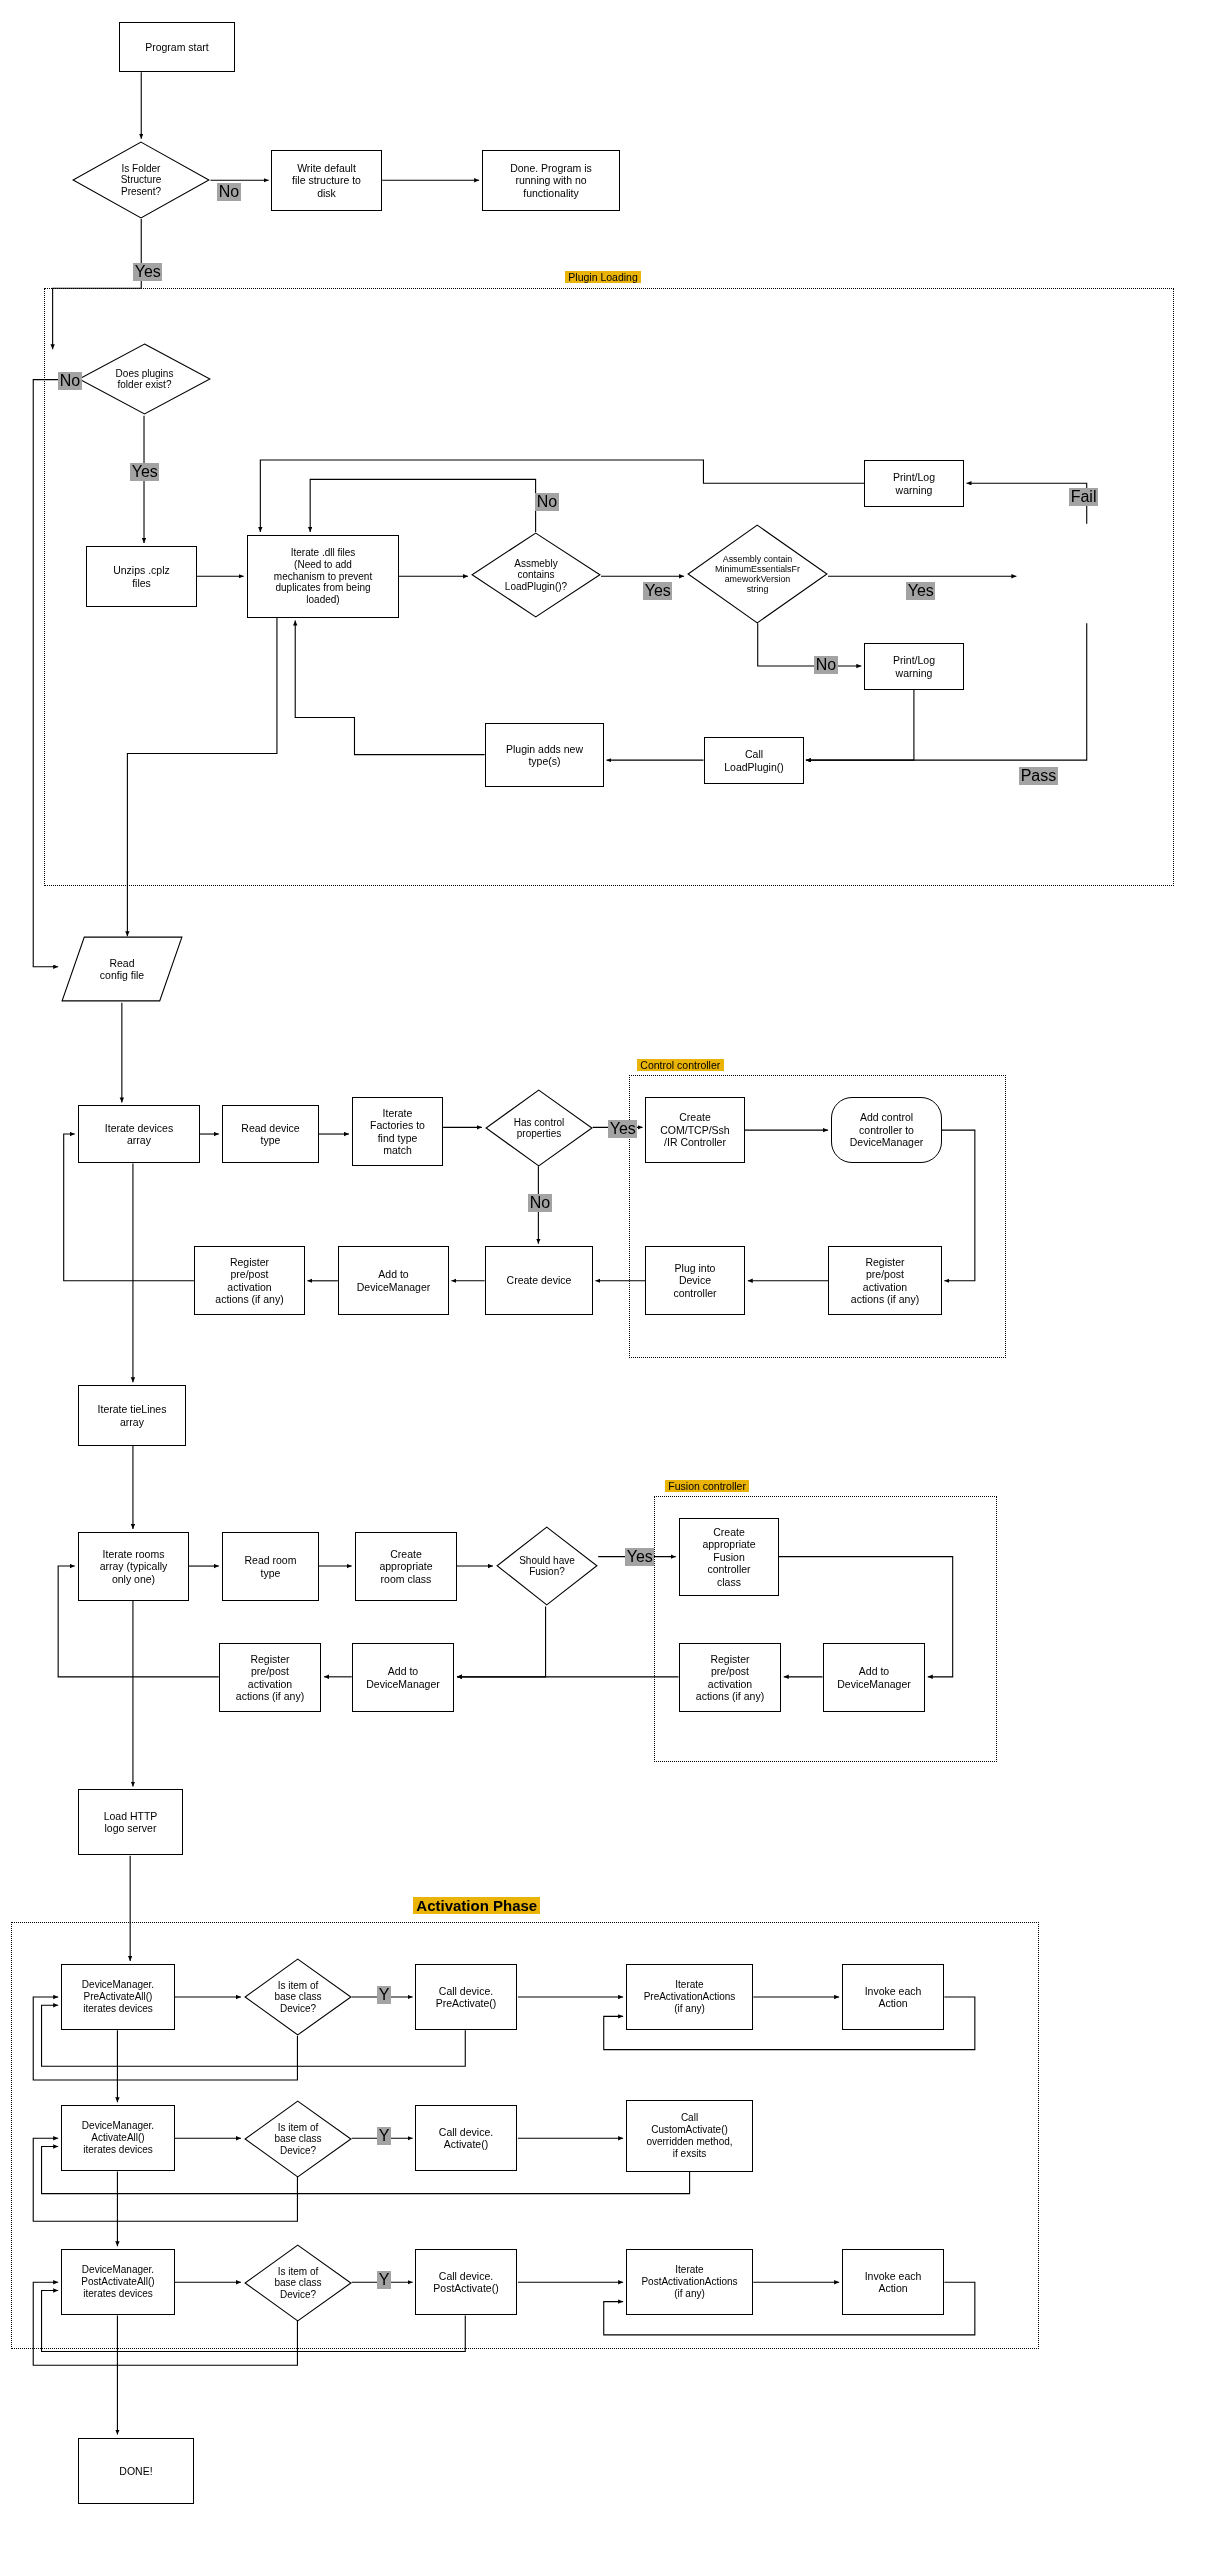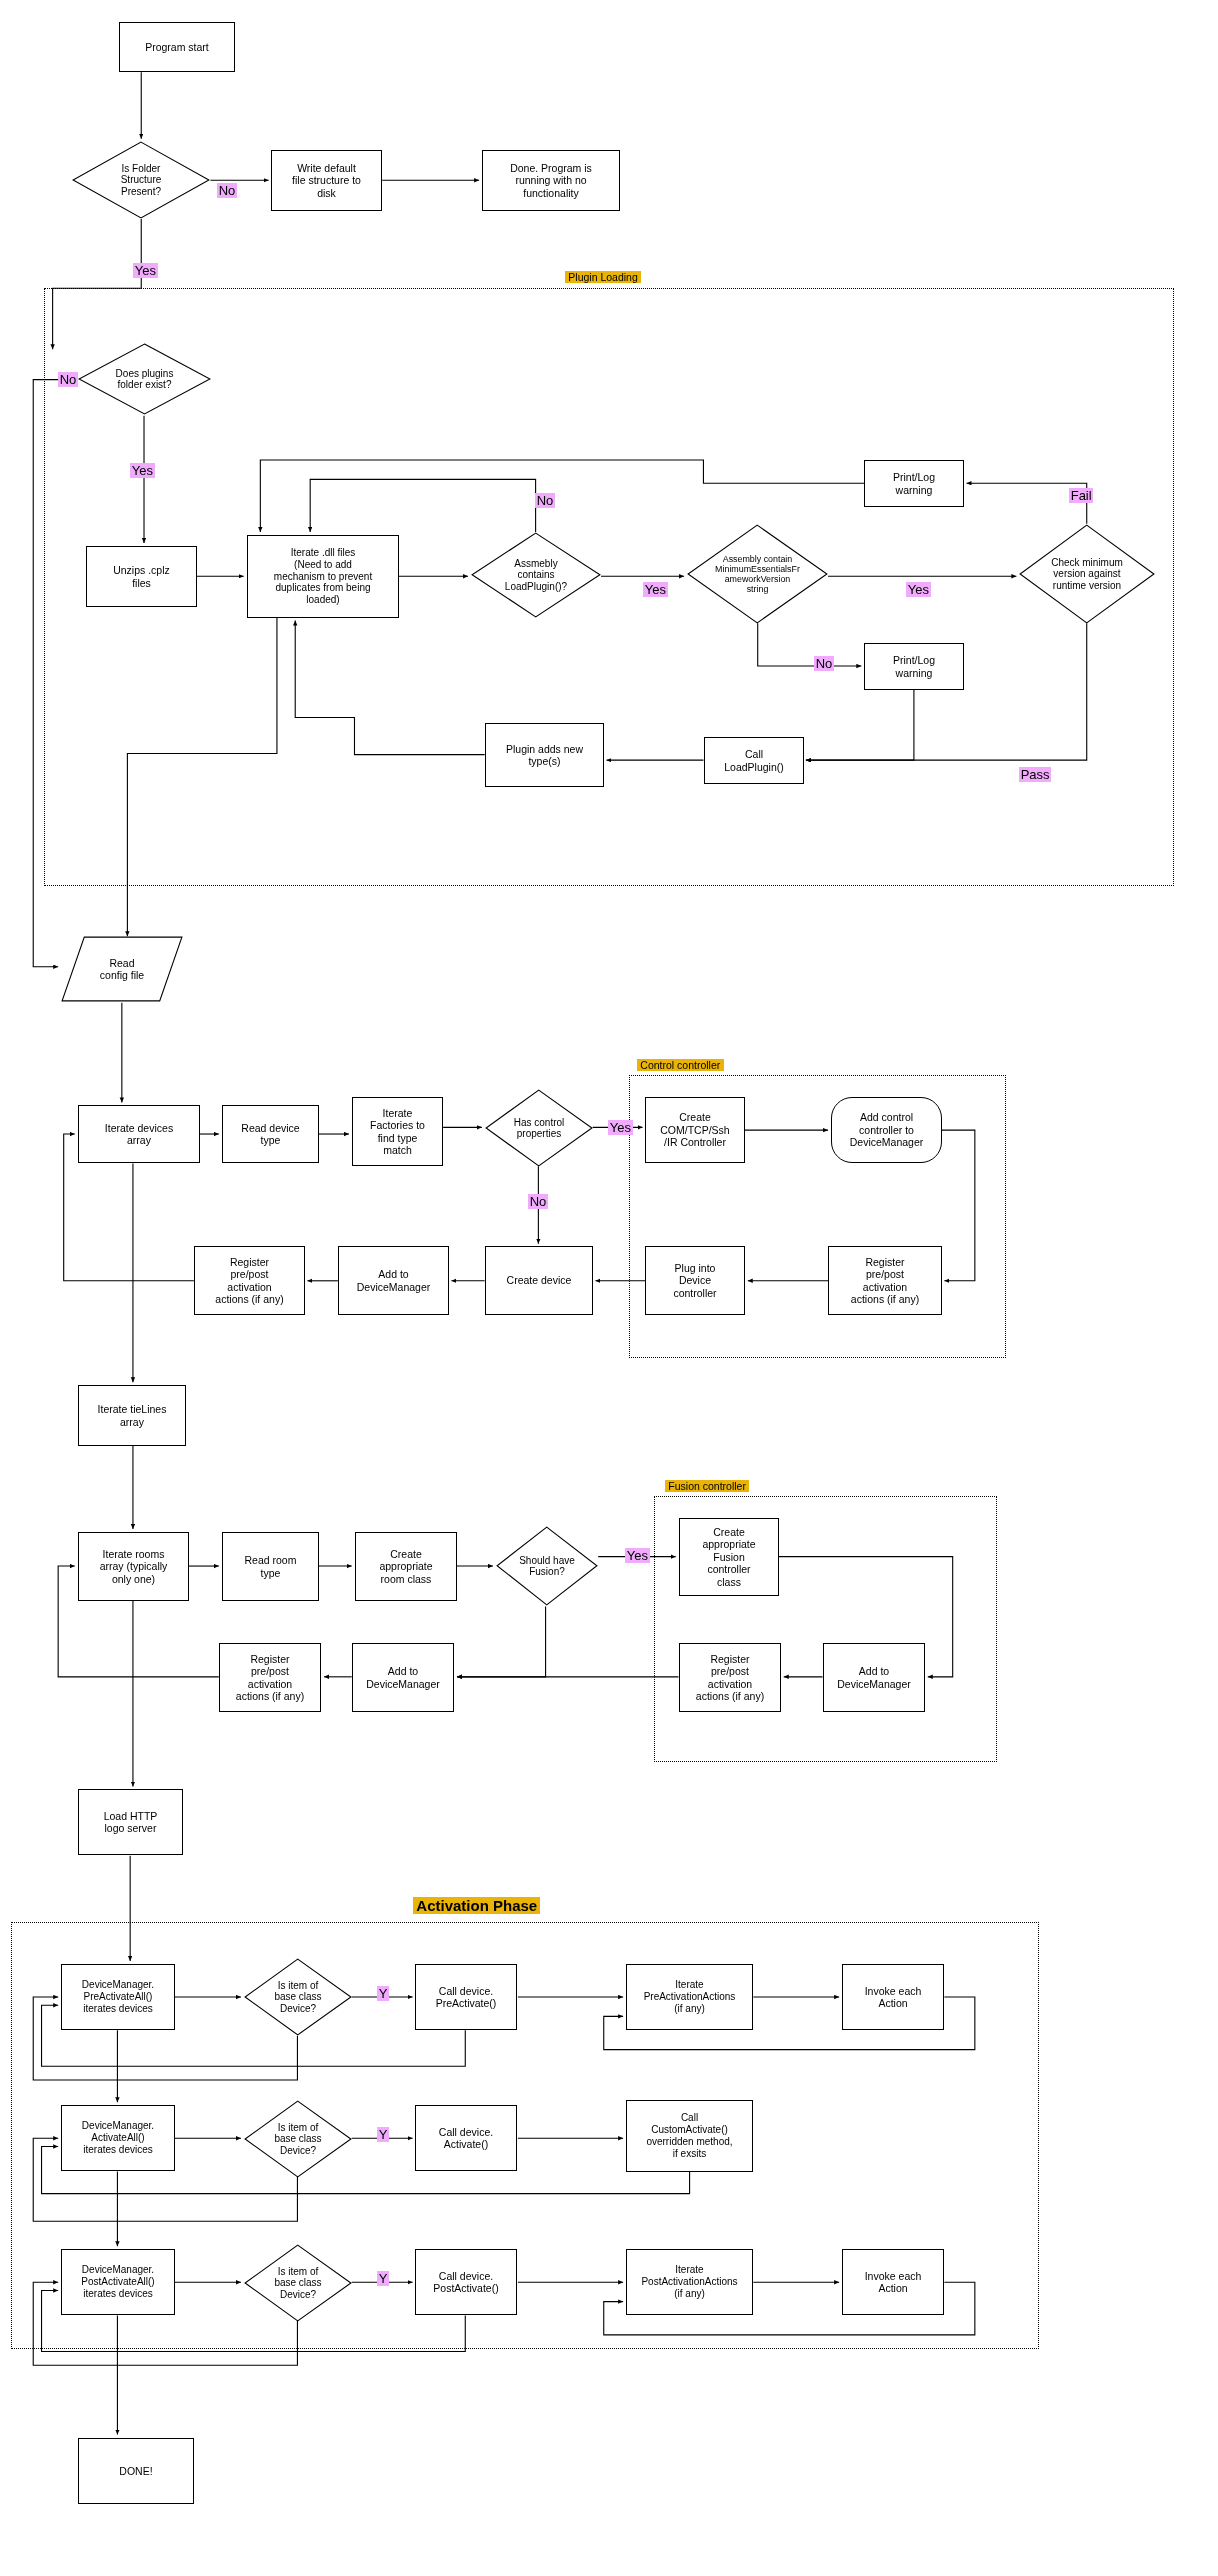--- a/index.html
+++ b/index.html
@@ -90,23 +90,23 @@
     padding: 0 3.3px;
     white-space: nowrap;
     text-align: right;
   }
   .group-label.bold {
     font-weight: bold;
     font-size: 15px;
   }
   .edge-label {
     position: absolute;
-    font-size: 13px;
+    font-size: 16px;
     color: #000000;
-    background: #f0abfc;
+    background: #a3a3a3;
     padding: 0 1.7px;
     white-space: nowrap;
   }
 </style>
 </head>
 <body>
 
 <div id="canvas">
 
   <div class="group-box" style="left:44px;top:288px;width:1130px;height:598px;"></div>
@@ -325,28 +325,20 @@
   <div class="node diamond" style="left:687px;top:524px;width:141px;height:100px;">
     <svg class="dshape" viewBox="0 0 255 180" preserveAspectRatio="none">
         <polygon points="127,2 253,90 127,178 2,90" fill="#fff" stroke="#000" stroke-width="2"></polygon>
       </svg>
     <span style="font-size:8.9px;">Assembly contain
 MinimumEssentialsFr
 ameworkVersion
 string</span>
   </div>
 
-  <div class="node diamond" style="left:1019px;top:524px;width:136px;height:100px;">
-    <svg class="dshape" viewBox="0 0 245 180" preserveAspectRatio="none">
-        <polygon points="122,2 243,90 122,178 2,90" fill="#fff" stroke="#000" stroke-width="2"></polygon>
-      </svg>
-    <span>Check minimum
-version against
-runtime version</span>
-  </div>
 
   <div class="node" style="left:864px;top:460px;width:100px;height:47px;">
       <span>Print/Log
 warning</span>
     </div>
 
   <div class="node" style="left:864px;top:643px;width:100px;height:47px;">
       <span>Print/Log
 warning</span>
     </div>

